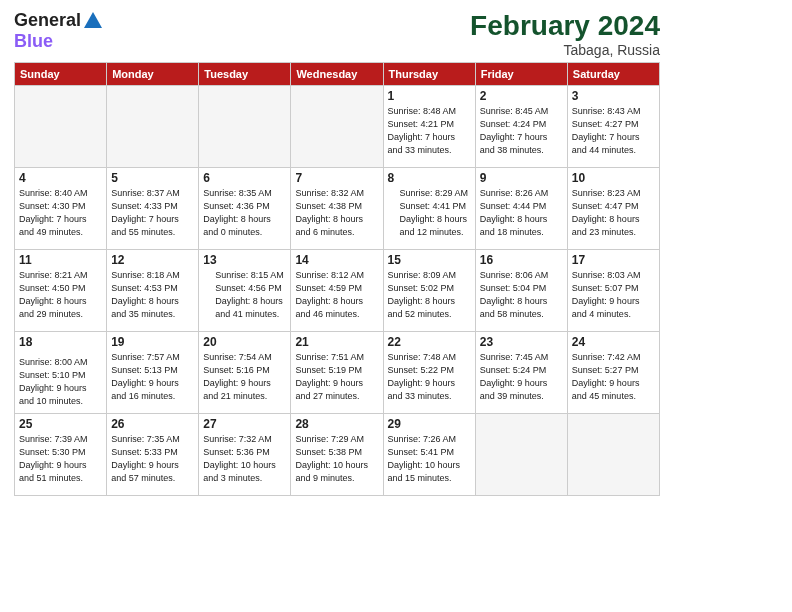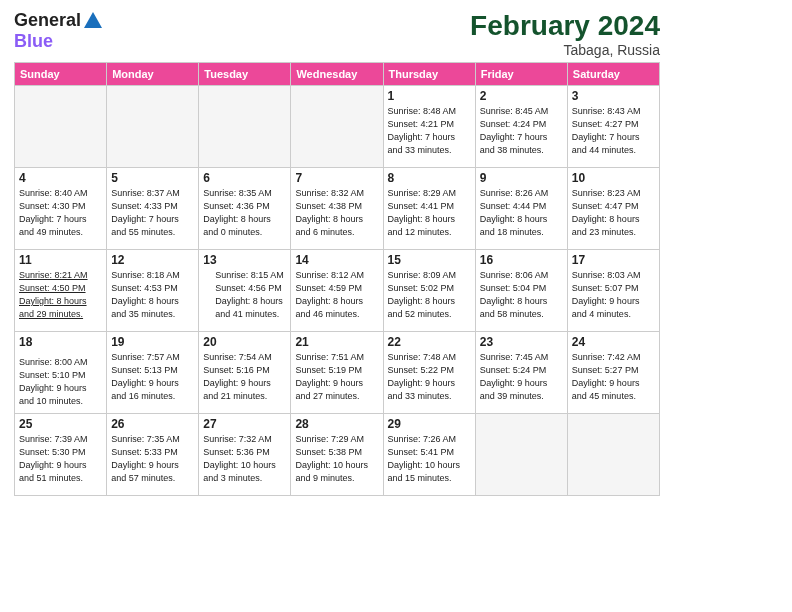--- a/index.html
+++ b/index.html
@@ -49,21 +49,21 @@
     .location {
       font-size: 14px;
       color: #444;
     }
     table {
       width: 100%;
       border-collapse: collapse;
       table-layout: fixed;
     }
     th {
-      background: #ec4899;
+      background: #b91c1c;
       color: #fff;
       font-size: 11px;
       font-weight: bold;
       text-align: left;
       padding: 5px 5px;
       border: 1px solid #ccc;
     }
     td {
       border: 1px solid #ccc;
       vertical-align: top;
@@ -173,21 +173,21 @@
           </td>
           <td>
             <span class="day-num">7</span>
             <div class="cell-text" style="white-space: pre-line;">Sunrise: 8:32 AM
 Sunset: 4:38 PM
 Daylight: 8 hours
 and 6 minutes.</div>
           </td>
           <td>
             <span class="day-num">8</span>
-            <div class="cell-text" style="white-space: pre-line;">Sunrise: 8:29 AM
+            <div class="cell-text" style="white-space: pre-line; margin-left: 12px;">Sunrise: 8:29 AM
 Sunset: 4:41 PM
 Daylight: 8 hours
 and 12 minutes.</div>
           </td>
           <td>
             <span class="day-num">9</span>
             <div class="cell-text" style="white-space: pre-line;">Sunrise: 8:26 AM
 Sunset: 4:44 PM
 Daylight: 8 hours
 and 18 minutes.</div>
@@ -196,21 +196,21 @@
             <span class="day-num">10</span>
             <div class="cell-text" style="white-space: pre-line;">Sunrise: 8:23 AM
 Sunset: 4:47 PM
 Daylight: 8 hours
 and 23 minutes.</div>
           </td>
         </tr>
         <tr>
           <td>
             <span class="day-num">11</span>
-            <div class="cell-text" style="white-space: pre-line; text-decoration: underline;">Sunrise: 8:21 AM
+            <div class="cell-text" style="white-space: pre-line;">Sunrise: 8:21 AM
 Sunset: 4:50 PM
 Daylight: 8 hours
 and 29 minutes.</div>
           </td>
           <td>
             <span class="day-num">12</span>
             <div class="cell-text" style="white-space: pre-line;">Sunrise: 8:18 AM
 Sunset: 4:53 PM
 Daylight: 8 hours
 and 35 minutes.</div>

